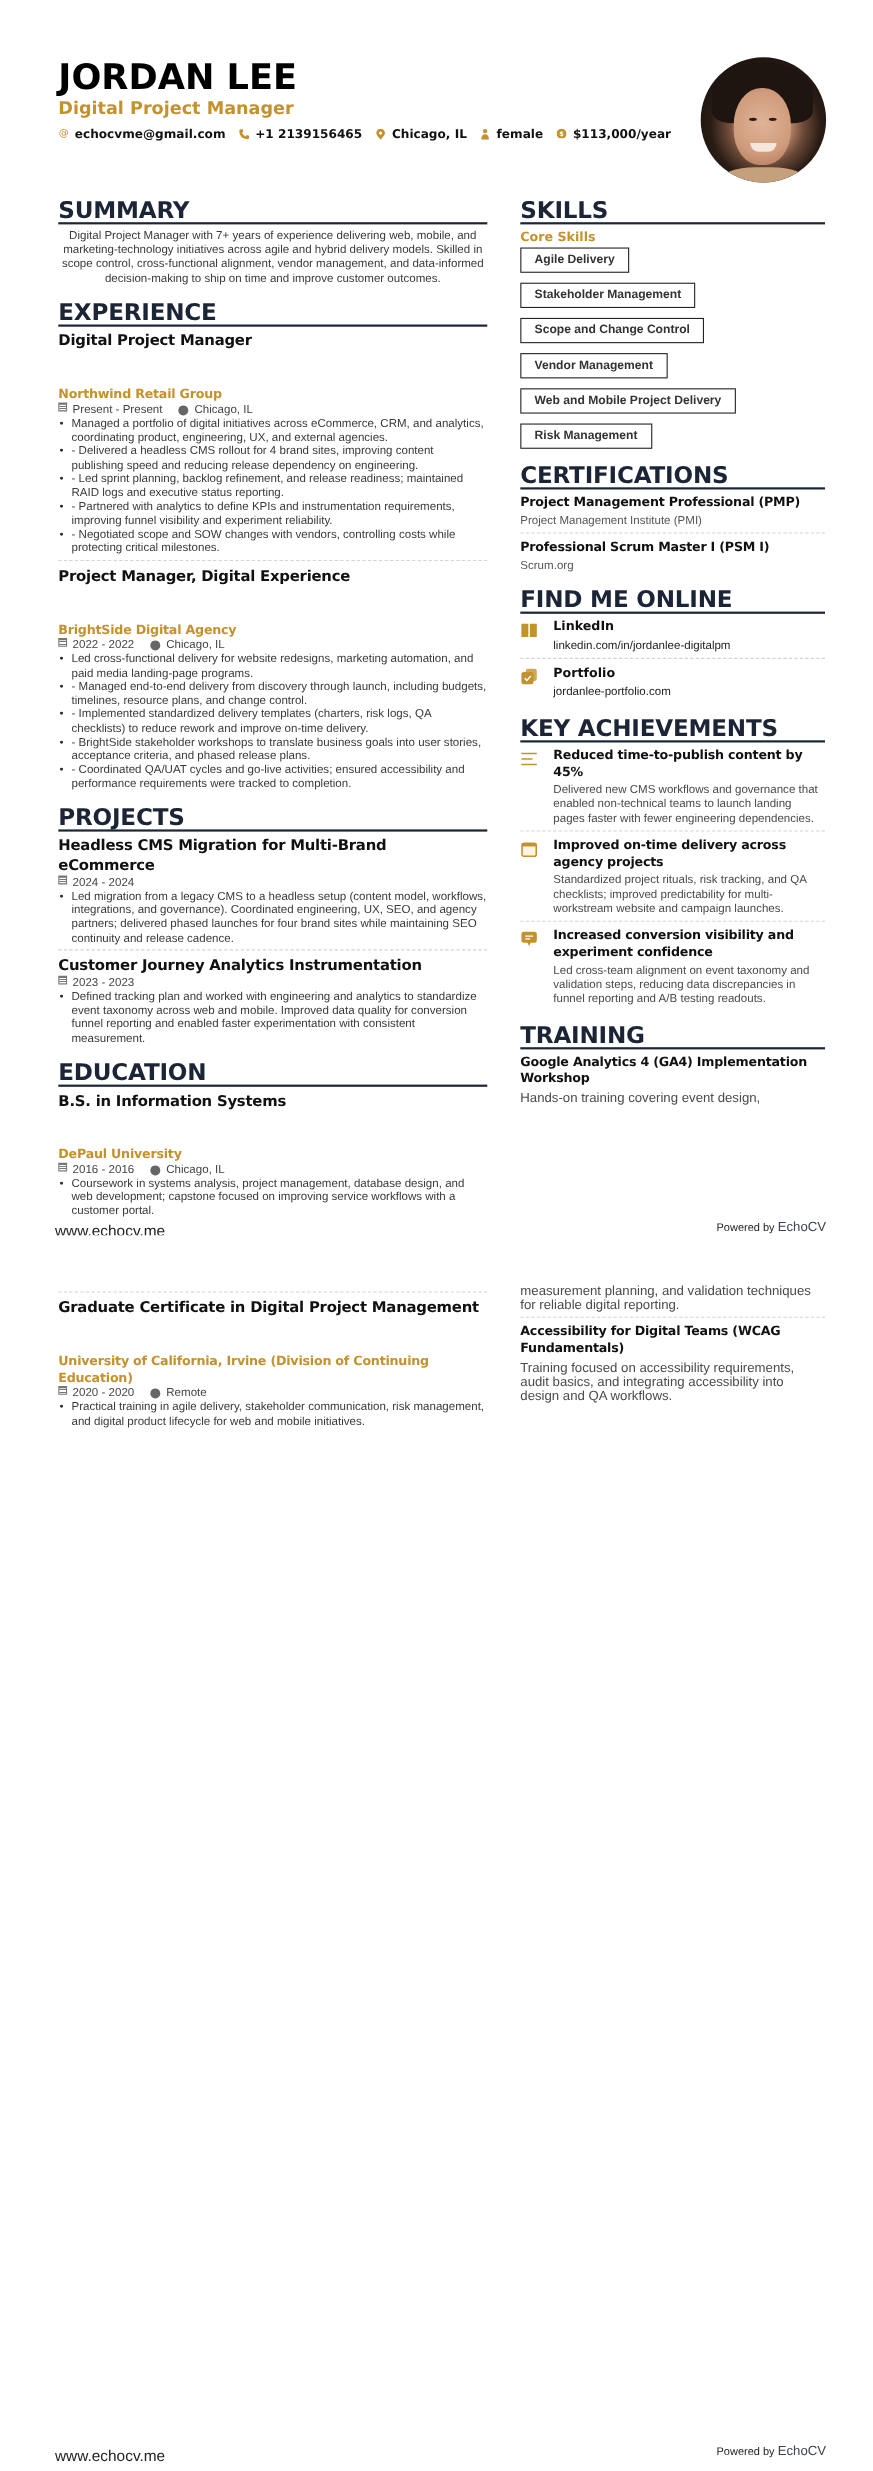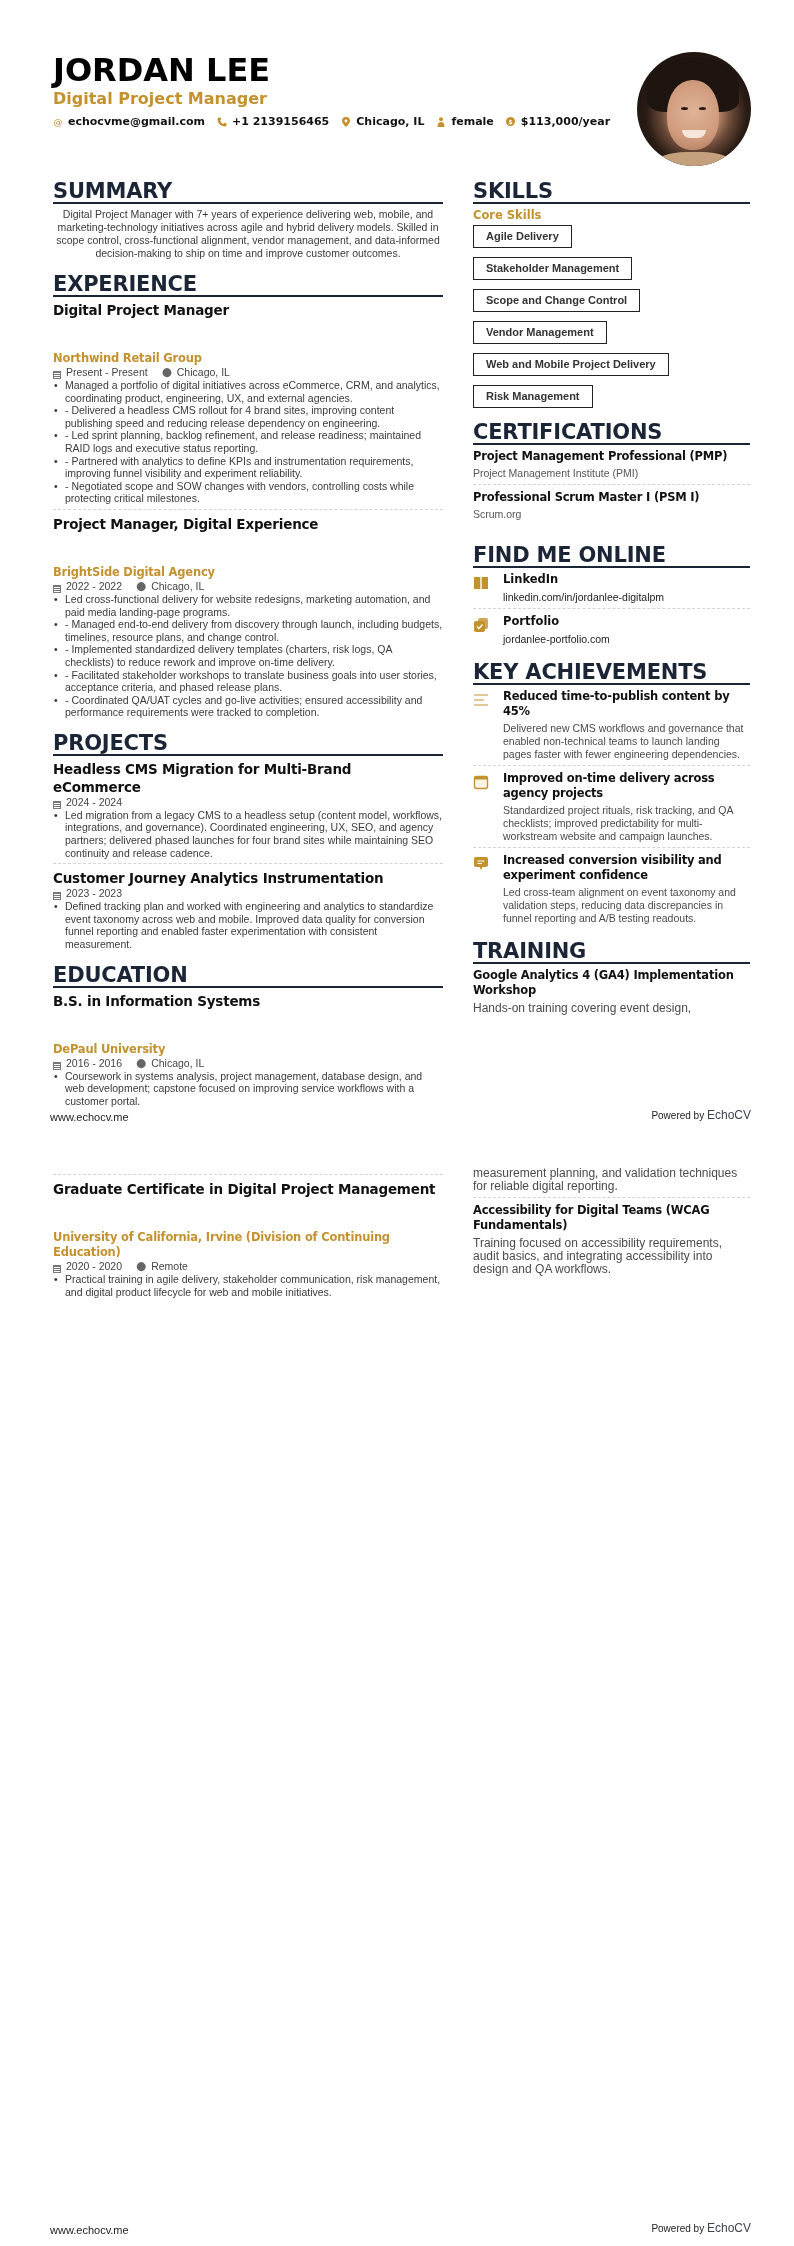--- a/index.html
+++ b/index.html
@@ -27,21 +27,21 @@
   
   .col-left { position: absolute; left: 53px; width: 390px; }
   .col-right { position: absolute; left: 473px; width: 277px; }
 
   .sec-title { font-family: "DejaVu Sans", sans-serif; font-weight: bold; font-size: 21px; color: #1b2536; line-height: 20px; padding-bottom: 1px; border-bottom: 2.5px solid #1b2536; margin-bottom: 4px; letter-spacing: -0.2px; }
   .body-text { font-size: 10.5px; line-height: 13px; color: #3a3a3a; text-align: center; }
 
   .item-title { font-family: "DejaVu Sans", sans-serif; font-weight: bold; font-size: 13.5px; color: #111; line-height: 18px; letter-spacing: -0.2px; }
   .item-org { font-family: "DejaVu Sans", sans-serif; font-weight: bold; font-size: 11.5px; color: #c4912f; line-height: 15px; letter-spacing: -0.2px; margin-top: 32px; }
   .meta { display: flex; align-items: center; gap: 14px; font-size: 10.5px; color: #444; line-height: 13px; }
-  .meta span.g { display: inline-flex; align-items: flex-end; gap: 5px; }
+  .meta span.g { display: inline-flex; align-items: flex-start; gap: 5px; }
   .cal { width: 8px; height: 8px; border: 1px solid #777; border-top-width: 2px; display: inline-block; background: repeating-linear-gradient(#fff 0 1px, #777 1px 2px); }
   .pin { color: #666; font-size: 9px; }
   ul.bullets { list-style: none; }
   ul.bullets li { position: relative; padding-left: 12px; font-size: 10.5px; line-height: 12.6px; color: #3a3a3a; }
   ul.bullets li::before { content: "•"; position: absolute; left: 1px; top: 0; color: #333; }
   .dashed { border-top: 1px dashed #d4d4d4; margin: 4px 0 5px; }
 
   
   .sub-title { font-family: "DejaVu Sans", sans-serif; font-weight: bold; font-size: 11.5px; color: #c4912f; line-height: 14px; margin-top: 2px; }
   .skill-tags { display: flex; flex-direction: column; align-items: flex-start; gap: 9px; margin-top: 3px; }
@@ -56,21 +56,21 @@
   .online-url { font-size: 10.5px; color: #222; line-height: 14px; margin-top: 3px; }
 
   .ach { display: flex; gap: 14px; }
   .ach-icon { width: 16px; height: 16px; flex: 0 0 16px; margin-top: 3px; }
   .ach-title { font-family: "DejaVu Sans", sans-serif; font-weight: bold; font-size: 11.5px; color: #111; line-height: 15px; letter-spacing: -0.2px; }
   .ach-desc { font-size: 10.5px; color: #4a4a4a; line-height: 13px; margin-top: 3px; }
 
   .train-title { font-family: "DejaVu Sans", sans-serif; font-weight: bold; font-size: 11.5px; color: #111; line-height: 15px; letter-spacing: -0.2px; }
   .train-desc { font-size: 12px; color: #4a4a4a; line-height: 13px; margin-top: 4px; }
 
-  .footer-left { position: absolute; left: 50px; font-size: 11px; color: #222; }
+  .footer-left { position: absolute; left: 50px; font-size: 14px; color: #222; }
   .footer-right { position: absolute; right: 43px; font-size: 10px; color: #222; }
   .footer-right .brand { font-size: 12px; color: #3d4350; }
 </style>
 </head>
 <body>
 
 <div class="page page1">
 
   <div class="header">
     <div class="name">JORDAN LEE</div>
@@ -170,21 +170,21 @@
             </span>
           <span class="g">
               <span class="pin">⬤</span>
               <span>Chicago, IL</span>
             </span>
         </div>
         <ul class="bullets">
           <li>Led cross-functional delivery for website redesigns, marketing automation, and paid media landing-page programs.</li>
           <li>- Managed end-to-end delivery from discovery through launch, including budgets, timelines, resource plans, and change control.</li>
           <li>- Implemented standardized delivery templates (charters, risk logs, QA checklists) to reduce rework and improve on-time delivery.</li>
-          <li>- Facilitated stakeholder workshops to translate business goals into user stories, acceptance criteria, and phased release plans.</li>
+          <li>- BrightSide stakeholder workshops to translate business goals into user stories, acceptance criteria, and phased release plans.</li>
           <li>- Coordinated QA/UAT cycles and go-live activities; ensured accessibility and performance requirements were tracked to completion.</li>
         </ul>
       </div>
     </section>
 
     <section style="margin-top:14px;">
       <div class="sec-title">PROJECTS</div>
       <div>
         <div class="item-title">Headless CMS Migration for Multi-Brand eCommerce</div>
         <div class="meta">
@@ -255,21 +255,21 @@
         <div class="cert-name">Project Management Professional (PMP)</div>
         <div class="cert-org">Project Management Institute (PMI)</div>
       </div>
       <div class="dashed"></div>
       <div>
         <div class="cert-name">Professional Scrum Master I (PSM I)</div>
         <div class="cert-org">Scrum.org</div>
       </div>
     </section>
 
-    <section style="margin-top:24px;">
+    <section style="margin-top:14px;">
       <div class="sec-title">FIND ME ONLINE</div>
       <div class="online-item">
         <span class="online-icon">
           <svg width="16" height="16" viewBox="0 0 16 16">
               <path d="M1 2 L7.3 2 L7.3 14 L1 14Z" fill="#c4912f"></path>
               <path d="M8.7 2 L15 2 L15 14 L8.7 14Z" fill="#c4912f"></path>
             </svg>
         </span>
         <div>
           <div class="online-label">LinkedIn</div>

